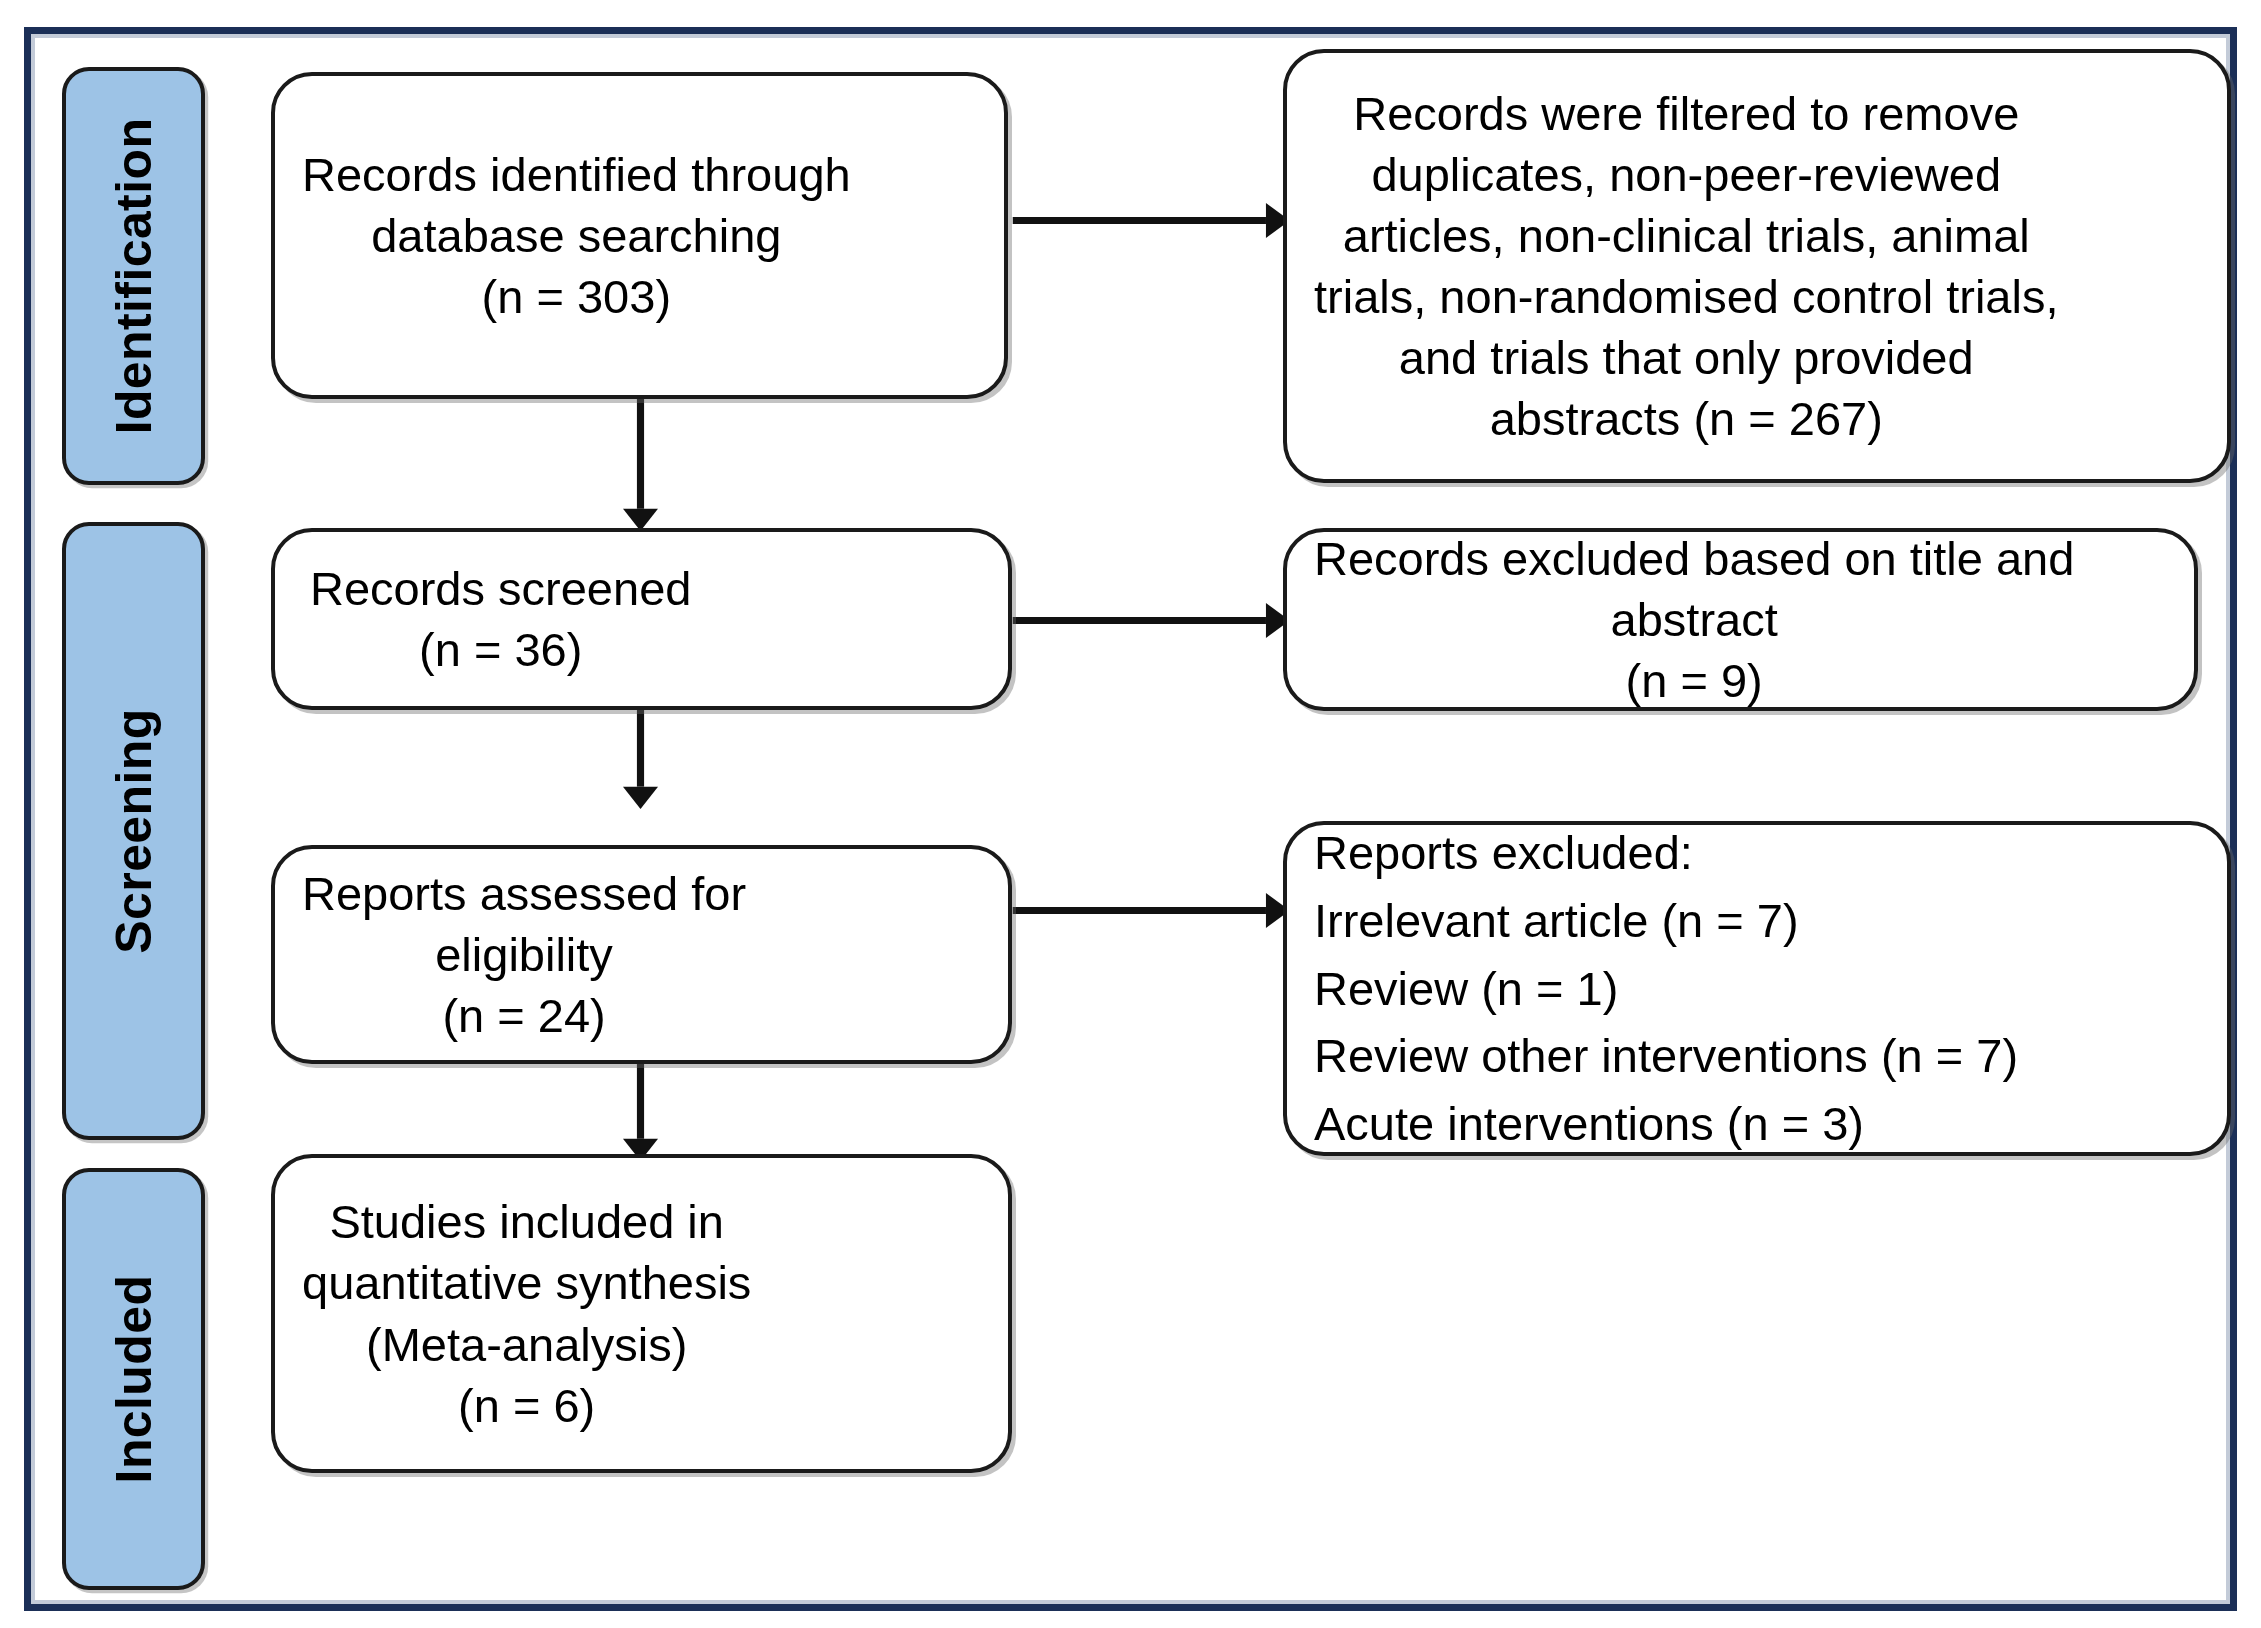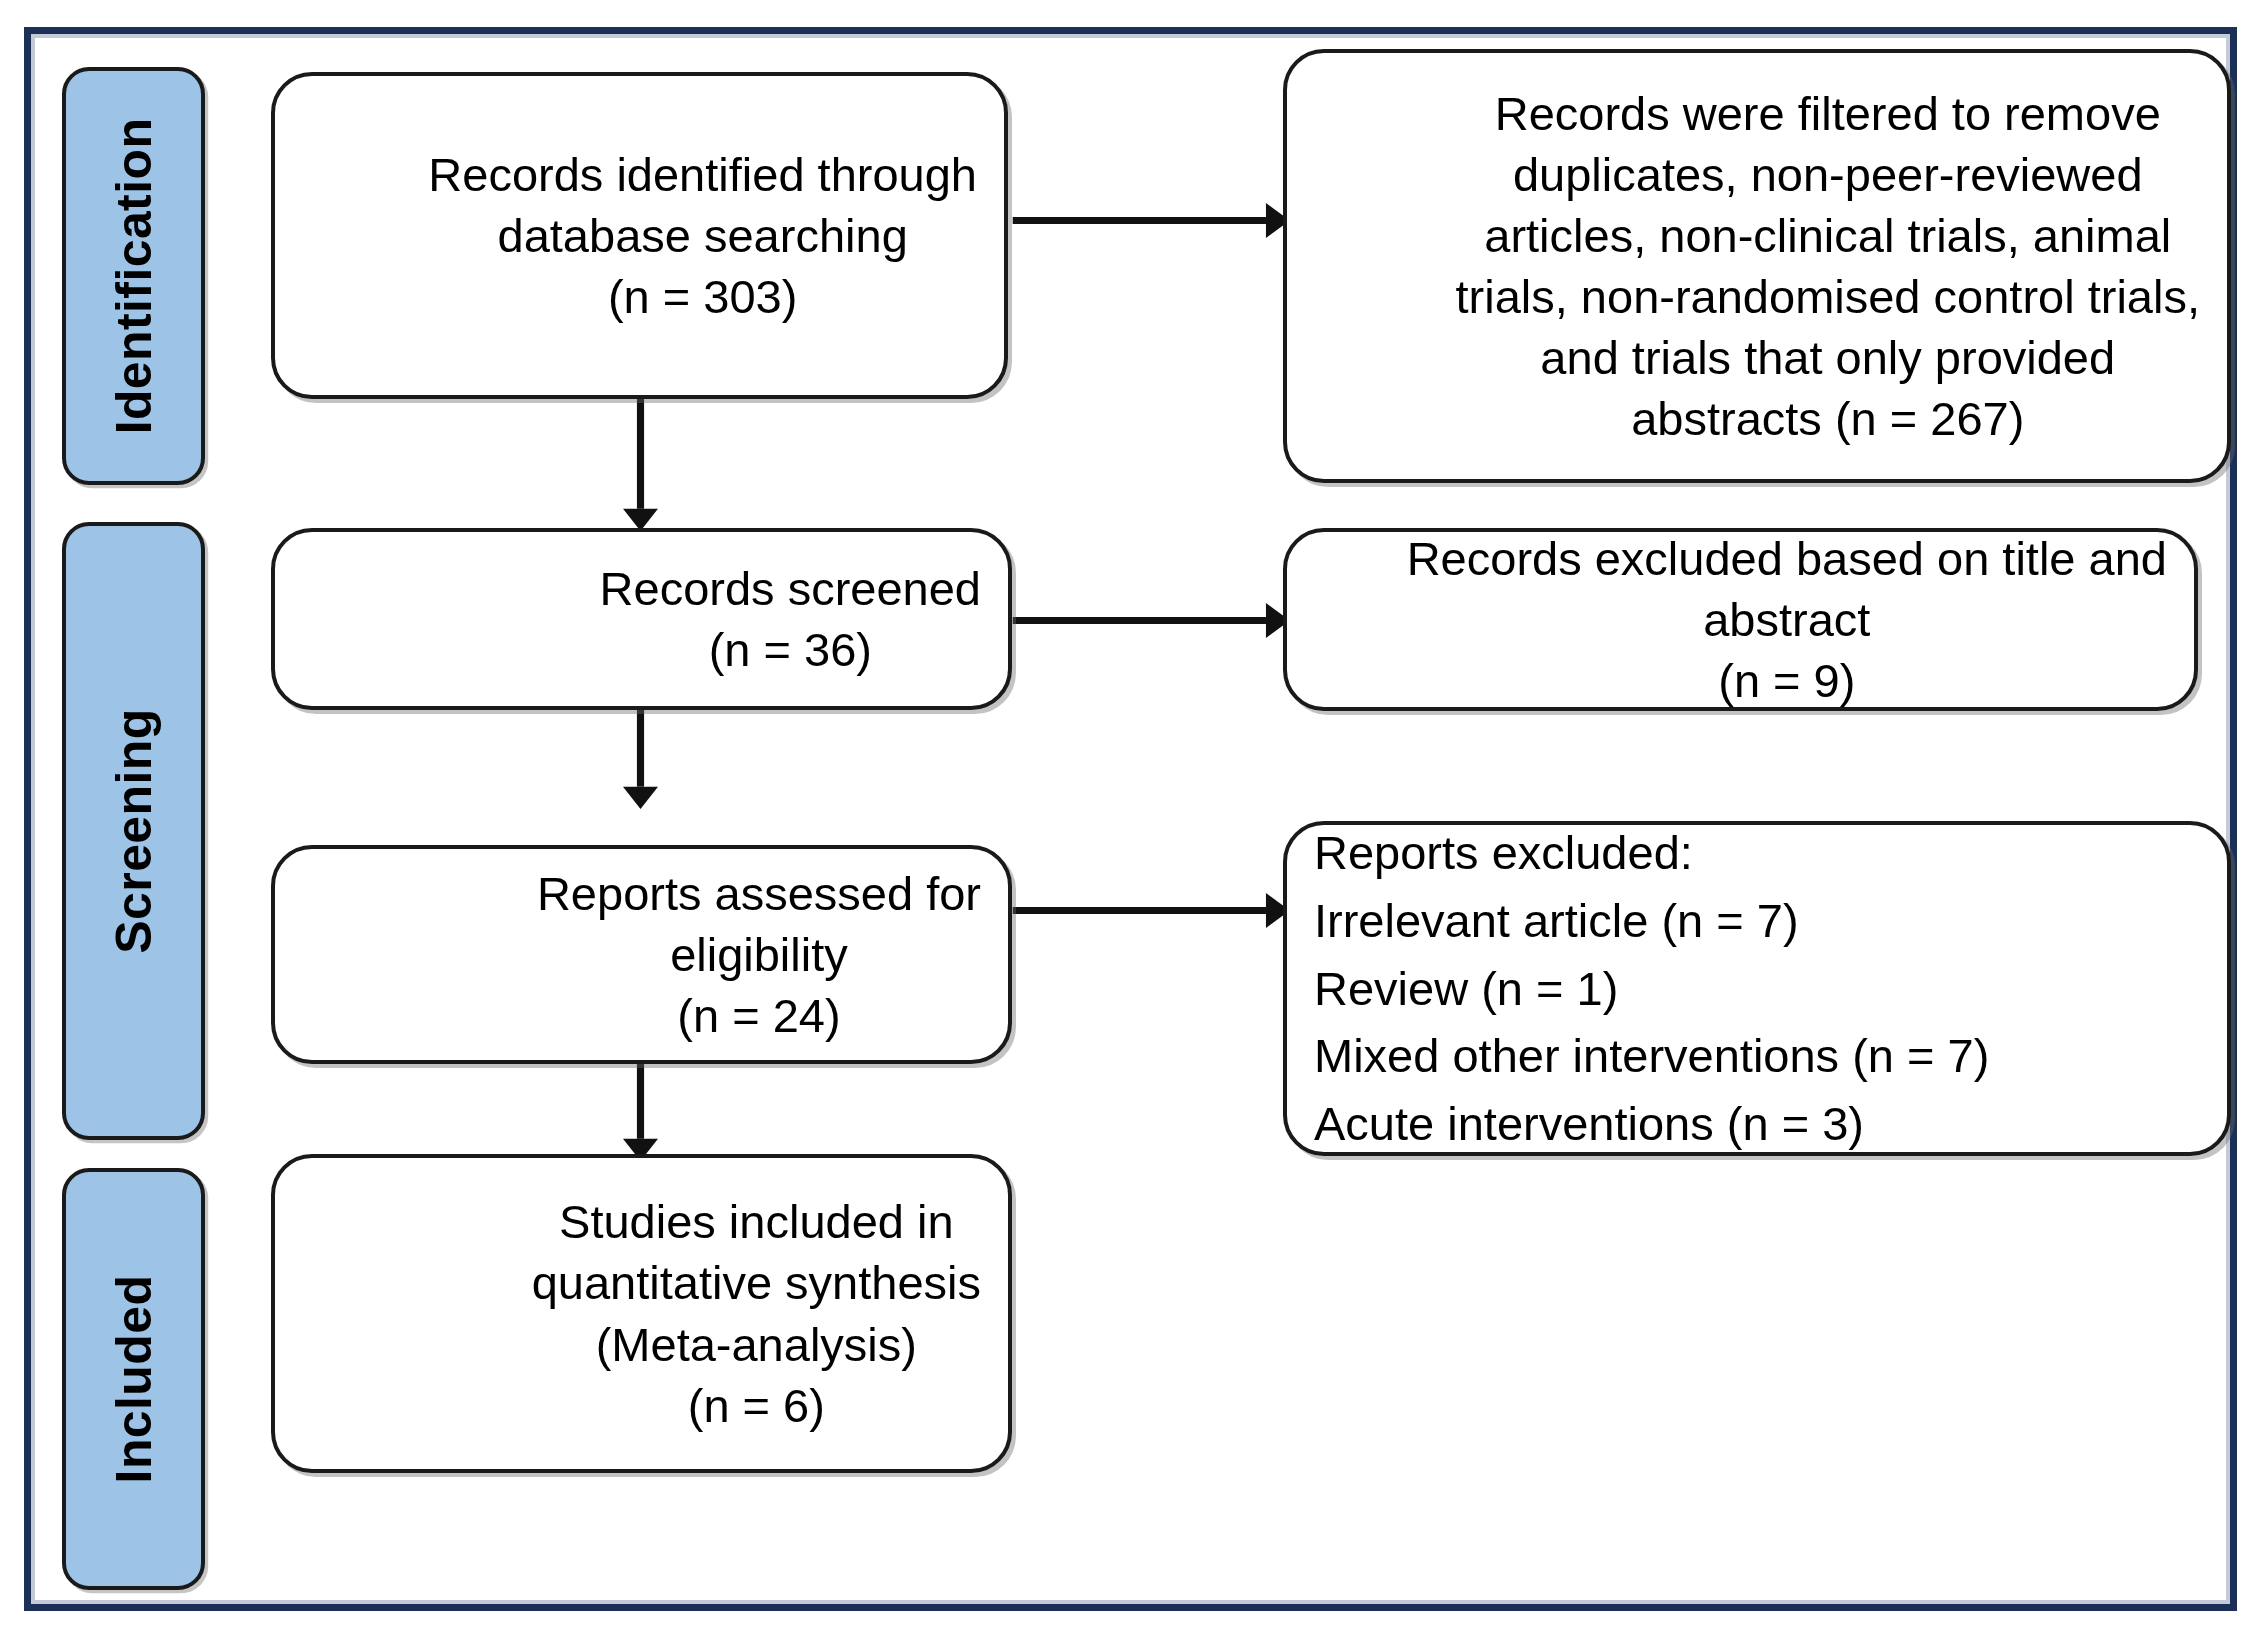--- a/index.html
+++ b/index.html
@@ -63,21 +63,21 @@
   
   .flow-box {
     position: absolute;
     background: #ffffff;
     border: 4px solid #1a1a1a;
     border-radius: 41px;
     box-sizing: border-box;
     box-shadow: 4px 4px 0 rgba(105,105,105,0.40);
     display: flex;
     align-items: center;
-    justify-content: flex-end;
+    justify-content: flex-start;
     padding: 8px 27px;
   }
   .flow-box .box-text {
     text-align: center;
     font-size: 47px;
     line-height: 1.30;
     color: #000000;
   }
   .flow-box.left-align .box-text {
     text-align: left;
@@ -210,19 +210,19 @@
       <span>abstract</span><br>
       <span class="ital">(n = 9)</span>
     </div>
   </div>
 
   <div class="flow-box left-align" id="box-excluded-rp">
     <div class="box-text">
       <span>Reports excluded:</span><br>
       <span>Irrelevant article </span><span class="ital">(n = 7)</span><br>
       <span>Review </span><span class="ital">(n = 1)</span><br>
-      <span>Mixed other interventions </span><span class="ital">(n = 7)</span><br>
+      <span>Review other interventions </span><span class="ital">(n = 7)</span><br>
       <span class="ital">Acute interventions </span><span class="ital">(n = 3)</span>
     </div>
   </div>
 
 </div>
 
 
 </body></html>

